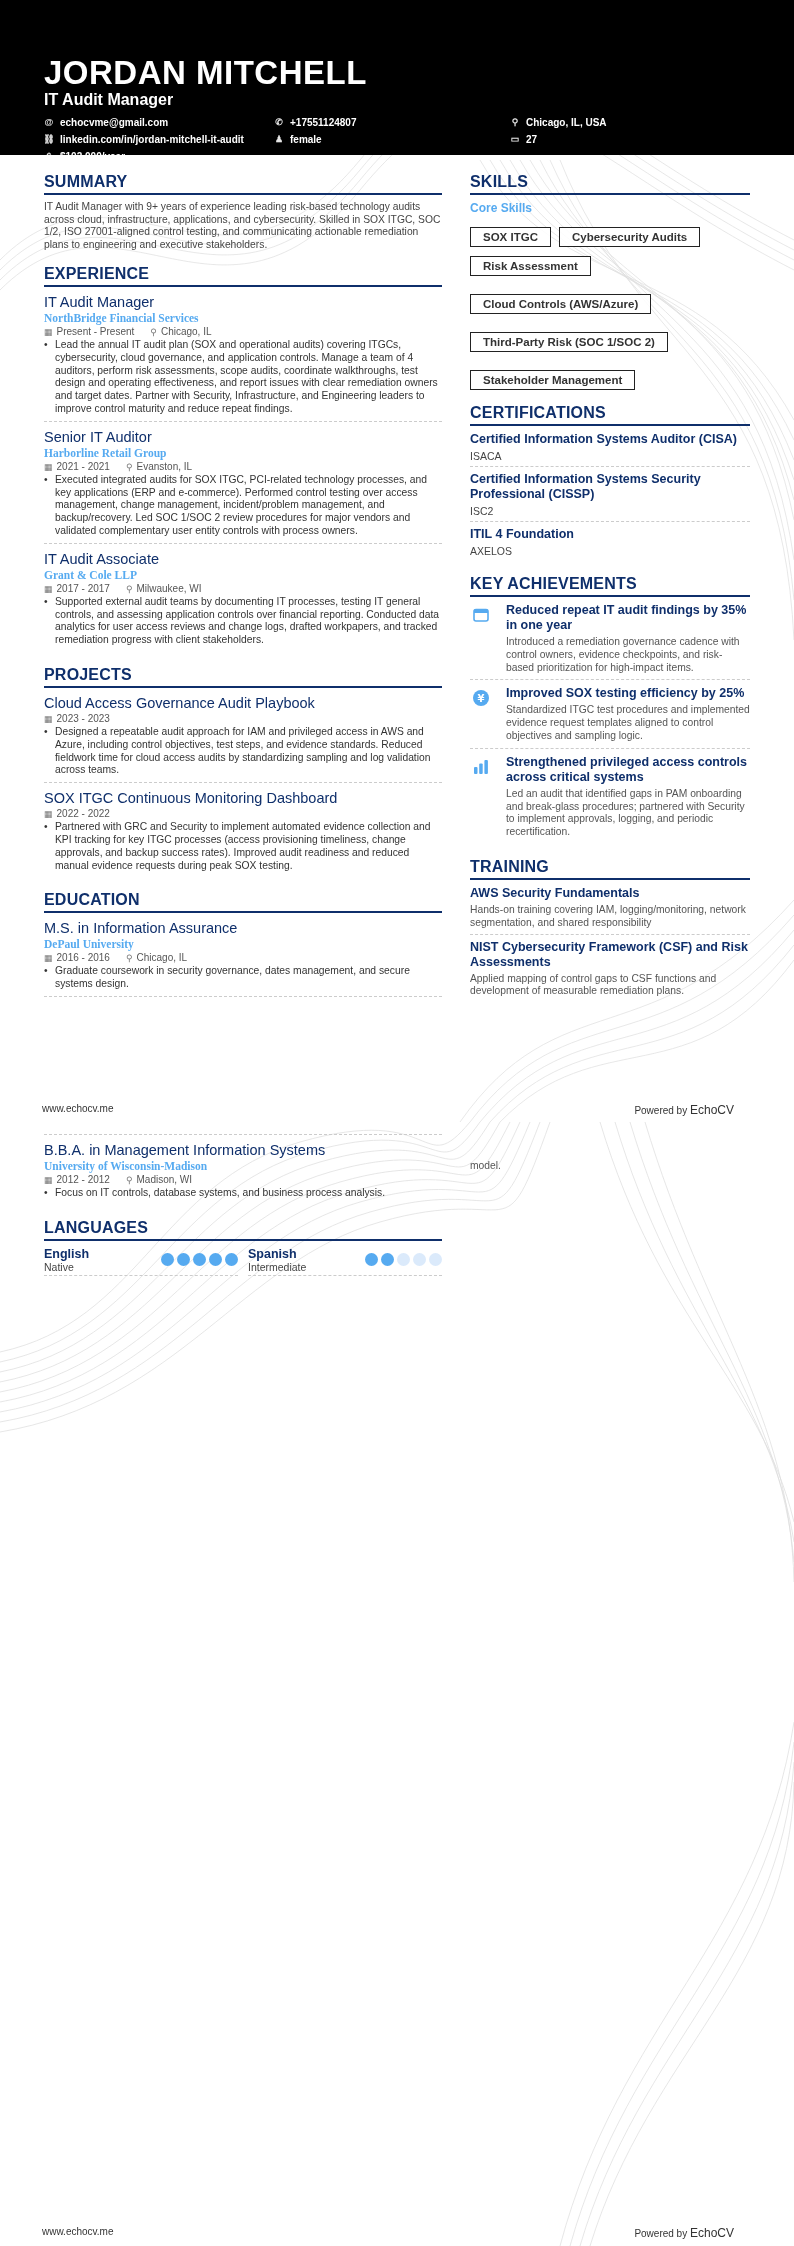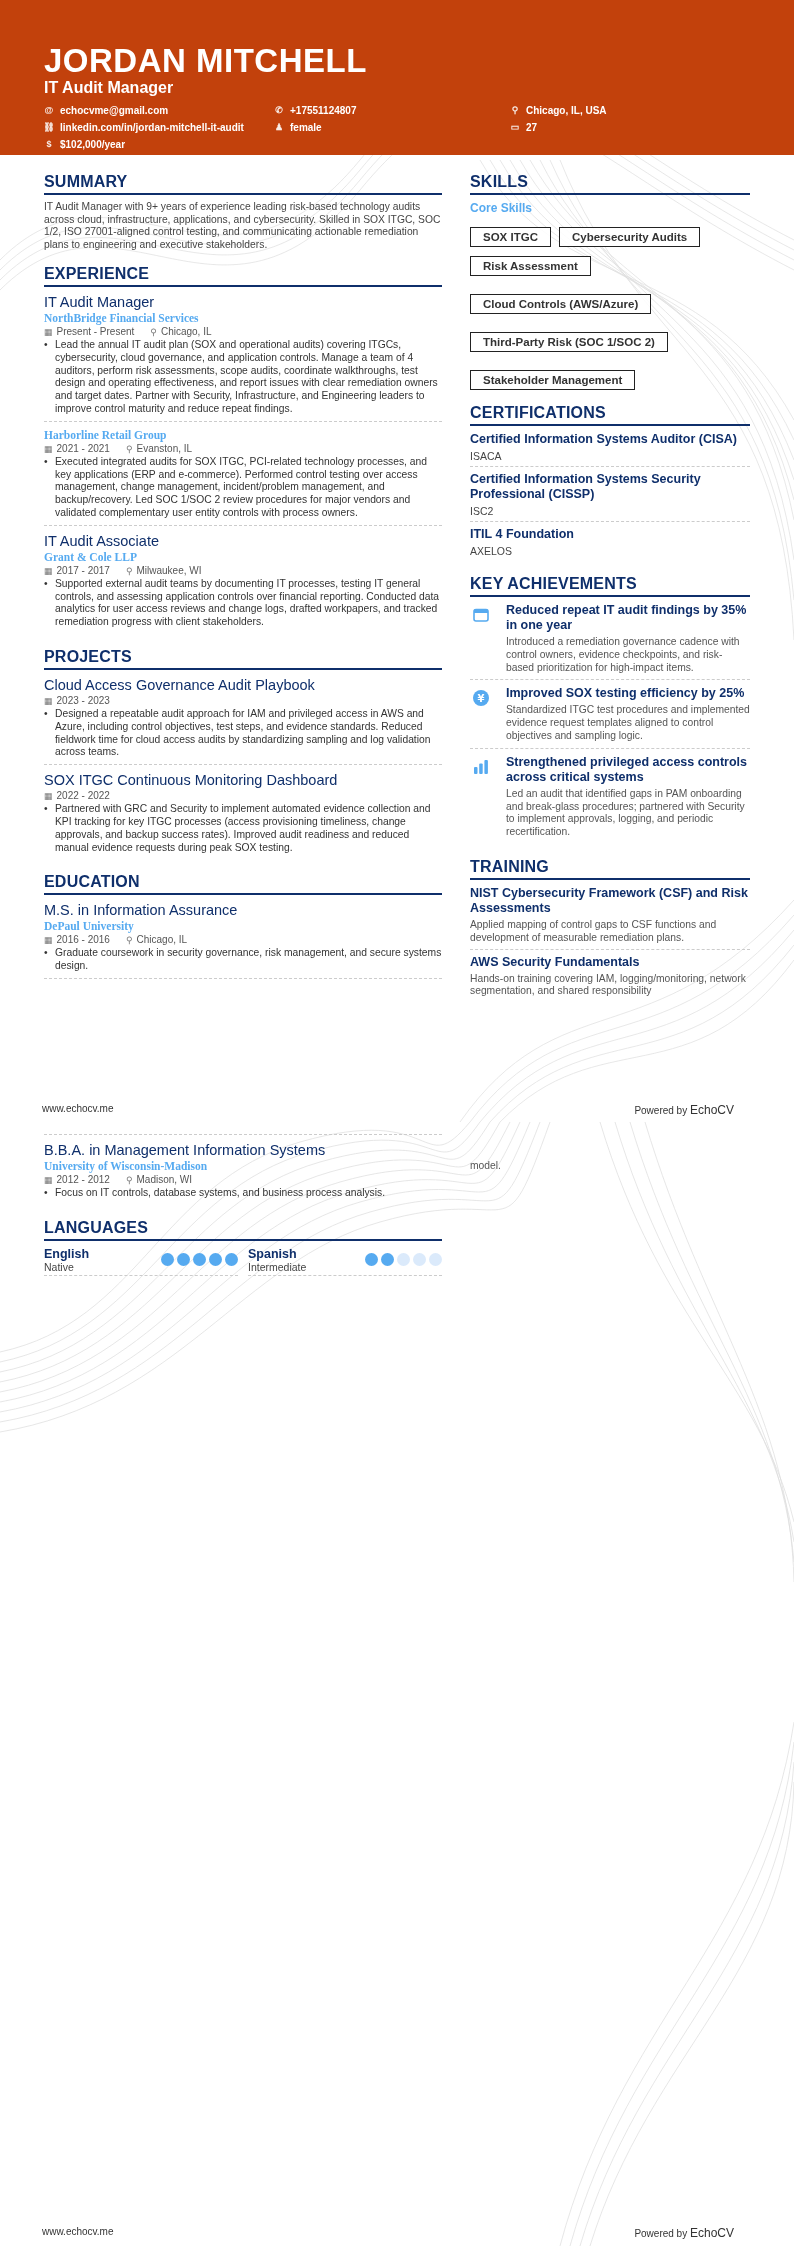--- a/index.html
+++ b/index.html
@@ -1,21 +1,21 @@
 <!DOCTYPE html>
 <html><head>
 <meta charset="utf-8">
 <style>
   * { box-sizing: border-box; margin: 0; padding: 0; }
   body { width: 794px; height: 2246px; background: #ffffff; font-family: "Liberation Sans", sans-serif; color: #333; position: relative; overflow: hidden; }
   .page { position: relative; width: 794px; background: #fff; overflow: hidden; }
   .page1 { height: 1122px; }
   .page2 { height: 1124px; }
   .bg-waves { position: absolute; inset: 0; pointer-events: none; z-index: 0; }
-  .header { position: relative; z-index: 1; background: #c2410c; height: 155px; padding: 44px 44px 0 44px; color: #fff; }
+  .header { position: relative; z-index: 1; background: #000000; height: 155px; padding: 56px 44px 0 44px; color: #fff; }
   .name { font-size: 33px; font-weight: bold; letter-spacing: 0.5px; line-height: 1; }
   .role { font-size: 16px; font-weight: bold; margin-top: 2px; }
   .contact-grid { display: grid; grid-template-columns: 230px 236px 230px; row-gap: 3px; margin-top: 6px; font-size: 10px; font-weight: bold; }
   .contact-item { display: flex; align-items: center; gap: 6px; height: 14px; }
   .ci-icon { width: 10px; display: inline-flex; justify-content: center; font-size: 9px; opacity: 0.9; }
   .content { position: relative; z-index: 1; display: flex; padding: 18px 44px 0 44px; gap: 28px; justify-content: space-between; }
   .left { width: 398px; }
   .right { width: 280px; }
   .sec-title { font-size: 16px; font-weight: bold; color: #0f2f6b; letter-spacing: 0.2px; padding-bottom: 2px; border-bottom: 2.5px solid #0f2f6b; margin-bottom: 6px; }
   .section { margin-bottom: 14px; }
@@ -132,20 +132,21 @@
           <div class="e-meta">
             <div><span class="ic">▦</span><span>Present - Present</span></div>
             <div><span class="ic">⚲</span><span>Chicago, IL</span></div>
           </div>
           <div class="bullet">
               <span class="dot">•</span>
               <span>Lead the annual IT audit plan (SOX and operational audits) covering ITGCs, cybersecurity, cloud governance, and application controls. Manage a team of 4 auditors, perform risk assessments, scope audits, coordinate walkthroughs, test design and operating effectiveness, and report issues with clear remediation owners and target dates. Partner with Security, Infrastructure, and Engineering leaders to improve control maturity and reduce repeat findings.</span>
             </div>
         </div>
         <div class="entry">
+          <div class="e-title">Senior IT Auditor</div>
           <div class="e-org">Harborline Retail Group</div>
           <div class="e-meta">
             <div><span class="ic">▦</span><span>2021 - 2021</span></div>
             <div><span class="ic">⚲</span><span>Evanston, IL</span></div>
           </div>
           <div class="bullet">
               <span class="dot">•</span>
               <span>Executed integrated audits for SOX ITGC, PCI-related technology processes, and key applications (ERP and e-commerce). Performed control testing over access management, change management, incident/problem management, and backup/recovery. Led SOC 1/SOC 2 review procedures for major vendors and validated complementary user entity controls with process owners.</span>
             </div>
         </div>
@@ -191,21 +192,21 @@
         <div class="sec-title">EDUCATION</div>
         <div class="entry" style="border-bottom:1px dashed #ccc;">
           <div class="e-title">M.S. in Information Assurance</div>
           <div class="e-org">DePaul University</div>
           <div class="e-meta">
             <div><span class="ic">▦</span><span>2016 - 2016</span></div>
             <div><span class="ic">⚲</span><span>Chicago, IL</span></div>
           </div>
           <div class="bullet">
               <span class="dot">•</span>
-              <span>Graduate coursework in security governance, risk management, and secure systems design.</span>
+              <span>Graduate coursework in security governance, dates management, and secure systems design.</span>
             </div>
         </div>
       </div>
     </div>
 
     <div class="right">
       <div class="section">
         <div class="sec-title">SKILLS</div>
         <div class="sub-title">Core Skills</div>
         <div class="skills">
@@ -274,26 +275,26 @@
           <div>
             <div class="ach-title">Strengthened privileged access controls across critical systems</div>
             <div class="ach-desc">Led an audit that identified gaps in PAM onboarding and break-glass procedures; partnered with Security to implement approvals, logging, and periodic recertification.</div>
           </div>
         </div>
       </div>
 
       <div class="section">
         <div class="sec-title">TRAINING</div>
         <div class="train">
+          <div class="train-title">AWS Security Fundamentals</div>
+          <div class="train-desc">Hands-on training covering IAM, logging/monitoring, network segmentation, and shared responsibility</div>
+        </div>
+        <div class="train">
           <div class="train-title">NIST Cybersecurity Framework (CSF) and Risk Assessments</div>
           <div class="train-desc">Applied mapping of control gaps to CSF functions and development of measurable remediation plans.</div>
-        </div>
-        <div class="train">
-          <div class="train-title">AWS Security Fundamentals</div>
-          <div class="train-desc">Hands-on training covering IAM, logging/monitoring, network segmentation, and shared responsibility</div>
         </div>
       </div>
     </div>
   </div>
 
   <div class="footer" style="top:1103px;">
     <span>www.echocv.me</span>
     <span><span>Powered by </span><span class="brand">EchoCV</span></span>
   </div>
 </div>

